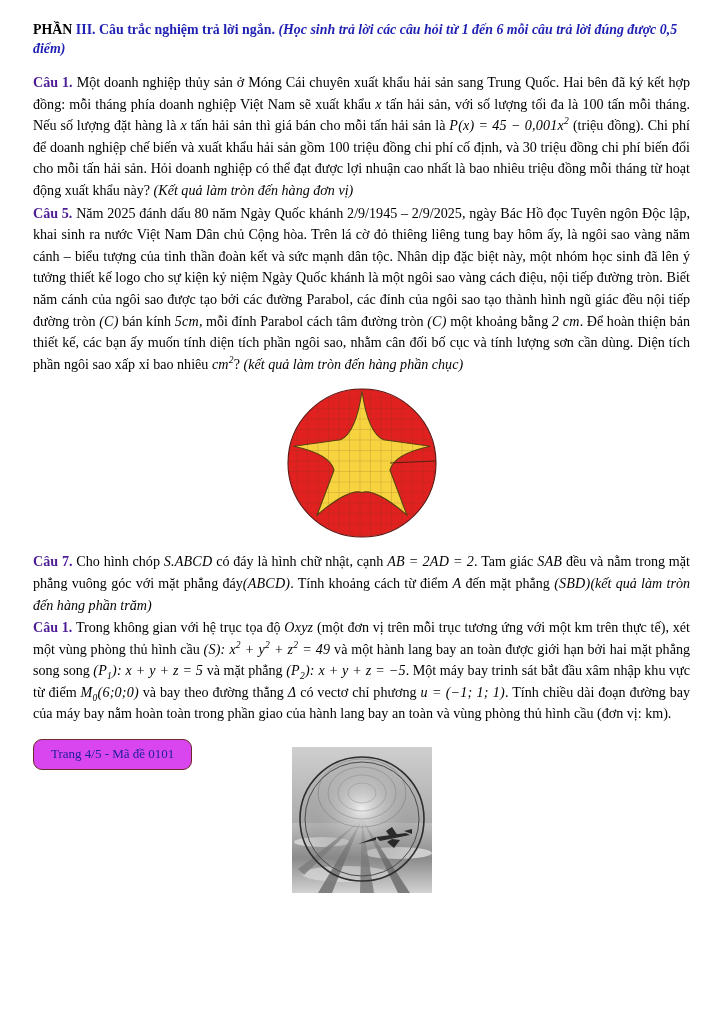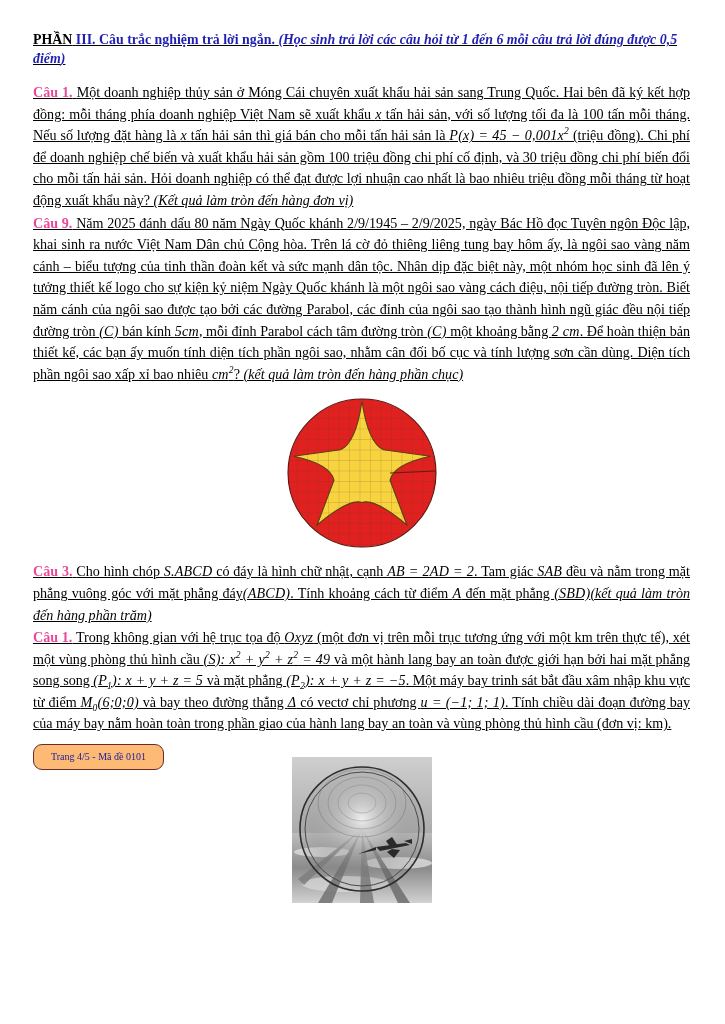--- a/index.html
+++ b/index.html
@@ -14,39 +14,38 @@
     font-family: "Liberation Serif", "DejaVu Serif", serif;
     color: #000000;
     overflow: hidden;
   }
   #page {
     position: absolute;
     left: 0; top: 0;
     width: 725px;
     height: 794px;
     box-sizing: border-box;
-    padding: 30px 35px 0 33px;
-    text-decoration: underline;
+    padding: 20px 35px 0 33px;
   }
   .blk {
     font-size: 14.1px;
     line-height: 21.6px;
     text-align: justify;
     text-justify: inter-word;
     margin: 0;
   }
   .heading {
     font-size: 13.9px;
     line-height: 19px;
     font-weight: bold;
     text-align: left;
     margin: 0 0 14px 0;
   }
   .blue { color: #1f1fb4; }
-  .bl-bold { color: #ec4899; font-weight: bold; }
+  .bl-bold { color: #4c1d95; font-weight: bold; }
   .ital { font-style: italic; margin-top: 8px; }
   .bi { font-style: italic; font-weight: bold; color: #1f1fb4; }
   .para { margin: 0 0 1px 0; }
   .mth {
     font-family: "Liberation Serif", "DejaVu Serif", serif;
     font-style: italic;
     letter-spacing: .2px;
   }
   sup { font-size: 0.68em; vertical-align: super; line-height: 0; }
   sub { font-size: 0.68em; vertical-align: sub; line-height: 0; }
@@ -82,42 +81,42 @@
   .footer {
     position: absolute;
     left: 33px;
     bottom: 24px;
   }
   .footer-box {
     display: inline-block;
     border: 1.4px solid #6d2a2a;
     border-radius: 9px;
     padding: 6px 17px 7px 17px;
-    font-size: 10px;
+    font-size: 13px;
     color: #20209c;
     font-family: "Liberation Serif", "DejaVu Serif", serif;
-    background: #fdba74;
+    background: #d946ef;
   }
 </style>
 </head>
 <body>
 
 <div id="page">
 
   <p class="heading">
     <span>PHẦN</span><span>&nbsp;</span><span class="blue">III. Câu trắc nghiệm trả lời ngắn.</span><span>&nbsp;</span><span class="bi">(</span><span class="bi">Học sinh trả lời các câu hỏi từ 1 đến 6 mỗi câu trả lời đúng được 0,5 điểm</span><span class="bi">)</span>
   </p>
 
   <p class="blk para">
     <span class="bl-bold">Câu 1.</span>
     <span><span class="q1seg"><span>Một doanh nghiệp thủy sản ở Móng Cái chuyên xuất khẩu hải sản sang Trung Quốc. Hai bên đã ký kết hợp đồng: mỗi tháng phía doanh nghiệp Việt Nam sẽ xuất khẩu </span><span class="mth nb">x</span><span> tấn hải sản, với số lượng tối đa là 100 tấn mỗi tháng. Nếu số lượng đặt hàng là </span><span class="mth nb">x</span><span> tấn hải sản thì giá bán cho mỗi tấn hải sản là </span><span class="mth nb">P(x) = 45 − 0,001x<sup>2</sup></span><span> (triệu đồng). Chi phí để doanh nghiệp chế biến và xuất khẩu hải sản gồm 100 triệu đồng chi phí cố định, và 30 triệu đồng chi phí biến đổi cho mỗi tấn hải sản. Hỏi doanh nghiệp có thể đạt được lợi nhuận cao nhất là bao nhiêu triệu đồng mỗi tháng từ hoạt động xuất khẩu này? </span><span class="ital">(Kết quả làm tròn đến hàng đơn vị)</span></span></span>
   </p>
 
   <p class="blk para">
-    <span class="bl-bold">Câu 9.</span>
+    <span class="bl-bold">Câu 5.</span>
     <span><span class="q2seg"><span>Năm 2025 đánh dấu 80 năm Ngày Quốc khánh 2/9/1945 – 2/9/2025, ngày Bác Hồ đọc Tuyên ngôn Độc lập, khai sinh ra nước Việt Nam Dân chủ Cộng hòa. Trên lá cờ đỏ thiêng liêng tung bay hôm ấy, là ngôi sao vàng năm cánh – biểu tượng của tinh thần đoàn kết và sức mạnh dân tộc. Nhân dịp đặc biệt này, một nhóm học sinh đã lên ý tưởng thiết kế logo cho sự kiện kỷ niệm Ngày Quốc khánh là một ngôi sao vàng cách điệu, nội tiếp đường tròn. Biết năm cánh của ngôi sao được tạo bởi các đường Parabol, các đỉnh của ngôi sao tạo thành hình ngũ giác đều nội tiếp đường tròn </span><span class="mth nb">(C)</span><span> bán kính </span><span class="mth nb">5cm</span><span>, mỗi đỉnh Parabol cách tâm đường tròn </span><span class="mth nb">(C)</span><span> một khoảng bằng </span><span class="mth nb">2 cm</span><span>. Để hoàn thiện bản thiết kế, các bạn ấy muốn tính diện tích phần ngôi sao, nhằm cân đối bố cục và tính lượng sơn cần dùng. Diện tích phần ngôi sao xấp xỉ bao nhiêu </span><span class="mth nb">cm<sup>2</sup></span><span>? </span><span class="ital">(kết quả làm tròn đến hàng phần chục)</span></span></span>
   </p>
 
   <div class="fig1-wrap">
     <div class="fig1">
       <svg width="152" height="152" viewBox="0 0 152 152">
         <defs>
           <clipPath id="circClip">
             <circle cx="76" cy="76" r="74"></circle>
           </clipPath>
@@ -141,21 +140,21 @@
                  Q 70 46 76 4 Z"></path>
 
         <rect x="0" y="0" width="152" height="152" fill="url(#gridPat)" clip-path="url(#circClip)"></rect>
 
         <line x1="104" y1="76" x2="150" y2="74" stroke="#4a2010" stroke-width="0.9" clip-path="url(#circClip)"></line>
       </svg>
     </div>
   </div>
 
   <p class="blk para">
-    <span class="bl-bold">Câu 3.</span>
+    <span class="bl-bold">Câu 7.</span>
     <span><span class="q3seg"><span>Cho hình chóp </span><span class="mth nb">S.ABCD</span><span> có đáy là hình chữ nhật, cạnh </span><span class="mth nb">AB = 2AD = 2</span><span>. Tam giác </span><span class="mth nb">SAB</span><span> đều và nằm trong mặt phẳng vuông góc với mặt phẳng đáy</span><span class="mth nb">(ABCD)</span><span>. Tính khoảng cách từ điểm </span><span class="mth nb">A</span><span> đến mặt phẳng </span><span class="mth nb">(SBD)</span><span class="ital">(kết quả làm tròn đến hàng phần trăm)</span></span></span>
   </p>
 
   <p class="blk para">
     <span class="bl-bold">Câu 1.</span>
     <span><span class="q4seg"><span>Trong không gian với hệ trục tọa độ </span><span class="mth nb">Oxyz</span><span> (một đơn vị trên mỗi trục tương ứng với một km trên thực tế), xét một vùng phòng thủ hình cầu </span><span class="mth nb">(S): x<sup>2</sup> + y<sup>2</sup> + z<sup>2</sup> = 49</span><span> và một hành lang bay an toàn được giới hạn bởi hai mặt phẳng song song </span><span class="mth nb">(P<sub>1</sub>): x + y + z = 5</span><span> và mặt phẳng </span><span class="mth nb">(P<sub>2</sub>): x + y + z = −5</span><span>. Một máy bay trinh sát bắt đầu xâm nhập khu vực từ điểm </span><span class="mth nb">M<sub>0</sub>(6;0;0)</span><span> và bay theo đường thẳng </span><span class="mth nb">Δ</span><span> có vectơ chỉ phương </span><span class="mth nb">u = (−1; 1; 1)</span><span>. Tính chiều dài đoạn đường bay của máy bay nằm hoàn toàn trong phần giao của hành lang bay an toàn và vùng phòng thủ hình cầu (đơn vị: km).</span></span></span>
   </p>
 
   <div class="fig2-wrap">
     <div class="fig2">

